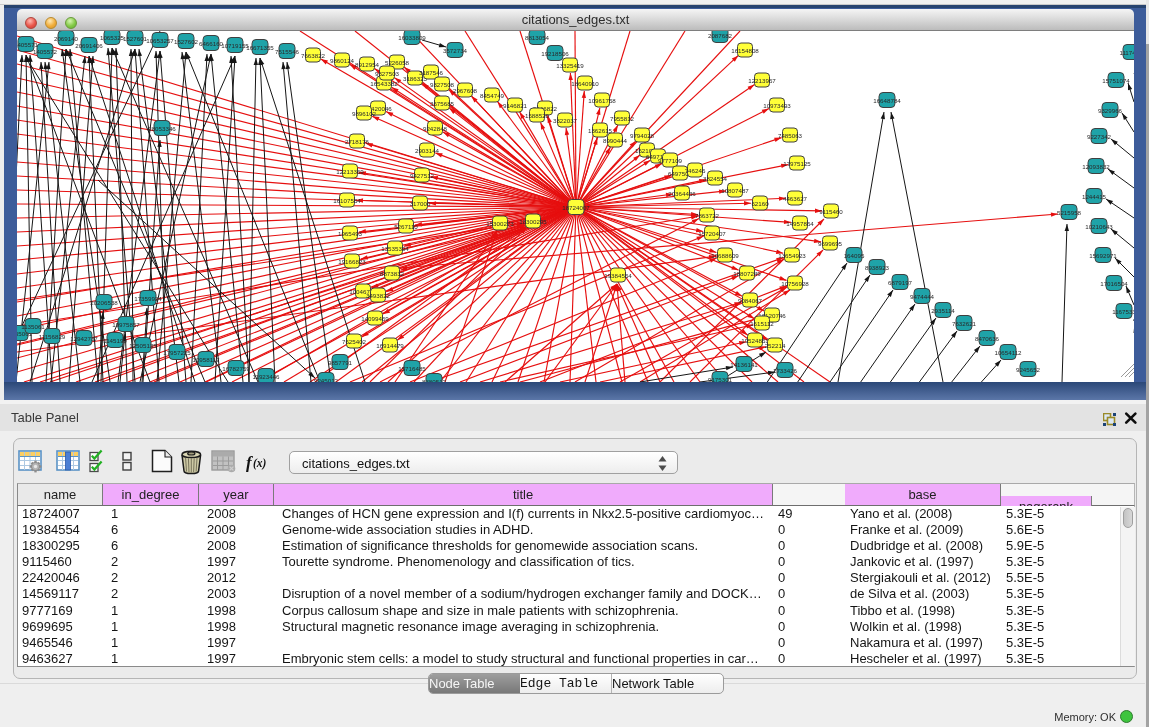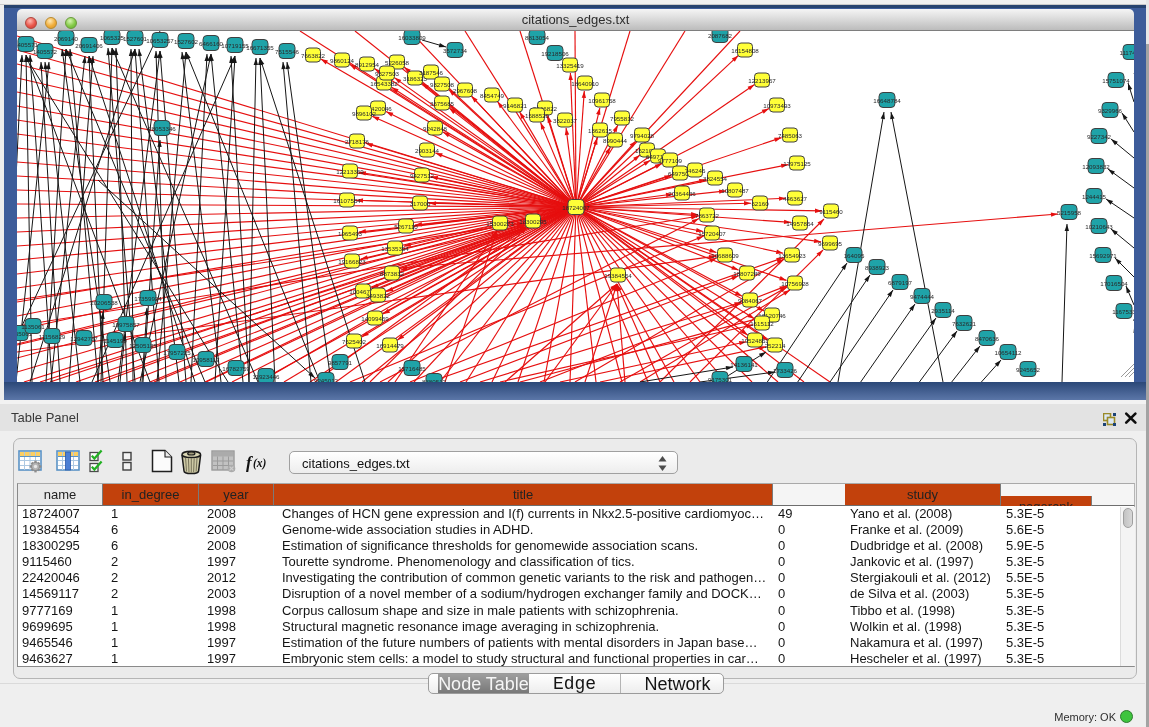--- a/index.html
+++ b/index.html
@@ -49,31 +49,31 @@
 
 
 #combo { left:289px; top:451px; width:389px; height:23px; border:1px solid #a0a0a0; border-radius:5px;
   background:linear-gradient(#ffffff,#ededed); }
 #combo .t { position:absolute; left:12px; top:4px; font-size:13px; color:#111; }
 
 
 #thead { left:17px; top:483px; width:1118px; height:23px; background:#f5f5f5;
   border-top:1px solid #a9a9a9; border-bottom:1px solid #6e6e6e; border-left:1px solid #8a8a8a; border-right:1px solid #b5b5b5;text-decoration:underline; }
 .hc { position:absolute; top:0; height:21px; font-size:13px; color:#222; text-align:center;
-  background:#c2410c; border-right:1px solid #7a7a7a; line-height:21px; }
+  background:#f0abfc; border-right:1px solid #7a7a7a; line-height:21px; }
 #tbody { left:17px; top:506px; width:1118px; height:161px; background:#fff; border-bottom:1px solid #8a8a8a; border-left:1px solid #8a8a8a; border-right:1px solid #b5b5b5; }
 .row { position:absolute; left:0; width:1118px; height:17px; font-size:13px; color:#151515; white-space:nowrap; }
 .c { position:absolute; top:0; overflow:hidden; }
 #vsb { position:absolute; left:1102px; top:1px; width:15px; height:159px; background:#f4f4f4; border-left:1px solid #dcdcdc; }
 #vsb .thumb { position:absolute; left:2px; top:1px; width:10px; height:20px; background:linear-gradient(90deg,#c3c3c3,#d8d8d8); border:1px solid #9f9f9f; border-radius:5px; }
 
 
 #tabs { left:428px; top:673px; width:296px; height:21px; border:1px solid #9b9b9b; border-radius:5px;
   background:linear-gradient(#ffffff,#ededed); overflow:hidden; }
-.seg { position:absolute; top:0; height:21px; font-size:18px; line-height:20px; text-align:center; color:#141414;margin-left:9px; }
+.seg { position:absolute; top:0; height:21px; font-size:13px; line-height:20px; text-align:left; color:#141414; }
 #seg1 { left:0; width:91px; background:linear-gradient(#9e9e9e,#747474); color:#f6f6f6; }
 #seg2 { left:91px; width:92px; border-right:1px solid #b4b4b4;font-family:Liberation Mono, monospace; }
 #seg3 { left:183px; width:113px; }
 #divider { left:0; top:683px; width:1145px; height:1px; background:#dadada; }
 
 
 #mem { right:33px; top:711px; font-size:11px; color:#2f2f2f; }
 #memdot { left:1120px; top:710px; width:13px; height:13px; border-radius:50%; background:#3ec43e; border:1px solid #2f7a2f; }
 </style>
 </head>
@@ -895,21 +895,21 @@
 <polygon points="4.5,0 8.5,5.5 0.5,5.5" fill="#4c4c4c"></polygon>
 <polygon points="4.5,15 8.5,9.5 0.5,9.5" fill="#4c4c4c"></polygon>
 </svg>
   </div>
 <div class="abs" id="thead">
   <div class="hc" style="left:0;width:85px;background:#e9e9e9;">name</div>
   <div class="hc" style="left:85px;width:96px;">in_degree</div>
   <div class="hc" style="left:181px;width:75px;">year</div>
   <div class="hc" style="left:256px;width:499px;">title</div>
   <div class="hc" style="left:755px;width:72px;margin-top:22px;">△ out_de…</div>
-  <div class="hc" style="left:827px;width:156px;">study</div>
+  <div class="hc" style="left:827px;width:156px;">base</div>
   <div class="hc" style="left:983px;width:91px;margin-top:12px;">pagerank</div>
 </div>
 <div class="abs" id="tbody">
 <div class="row" style="top:0px">
       <div class="c" style="left:4px;width:80px">18724007</div>
       <div class="c" style="left:93px;width:80px">1</div>
       <div class="c" style="left:189px;width:60px">2008</div>
       <div class="c" style="left:264px;width:492px">Changes of HCN gene expression and I(f) currents in Nkx2.5-positive cardiomyoc…</div>
       <div class="c" style="left:760px;width:60px">49</div>
       <div class="c" style="left:832px;width:168px">Yano et al. (2008)</div>
@@ -939,21 +939,20 @@
       <div class="c" style="left:189px;width:60px">1997</div>
       <div class="c" style="left:264px;width:492px">Tourette syndrome. Phenomenology and classification of tics.</div>
       <div class="c" style="left:760px;width:60px">0</div>
       <div class="c" style="left:832px;width:168px">Jankovic et al. (1997)</div>
       <div class="c" style="left:988px;width:90px">5.3E-5</div>
     </div>
 <div class="row" style="top:64px">
       <div class="c" style="left:4px;width:80px">22420046</div>
       <div class="c" style="left:93px;width:80px">2</div>
       <div class="c" style="left:189px;width:60px">2012</div>
-      <div class="c" style="left:264px;width:492px">Investigating the contribution of common genetic variants to the risk and pathogen…</div>
       <div class="c" style="left:760px;width:60px">0</div>
       <div class="c" style="left:832px;width:168px">Stergiakouli et al. (2012)</div>
       <div class="c" style="left:988px;width:90px">5.5E-5</div>
     </div>
 <div class="row" style="top:80px">
       <div class="c" style="left:4px;width:80px">14569117</div>
       <div class="c" style="left:93px;width:80px">2</div>
       <div class="c" style="left:189px;width:60px">2003</div>
       <div class="c" style="left:264px;width:492px">Disruption of a novel member of a sodium/hydrogen exchanger family and DOCK…</div>
       <div class="c" style="left:760px;width:60px">0</div>
@@ -975,21 +974,20 @@
       <div class="c" style="left:189px;width:60px">1998</div>
       <div class="c" style="left:264px;width:492px">Structural magnetic resonance image averaging in schizophrenia.</div>
       <div class="c" style="left:760px;width:60px">0</div>
       <div class="c" style="left:832px;width:168px">Wolkin et al. (1998)</div>
       <div class="c" style="left:988px;width:90px">5.3E-5</div>
     </div>
 <div class="row" style="top:129px">
       <div class="c" style="left:4px;width:80px">9465546</div>
       <div class="c" style="left:93px;width:80px">1</div>
       <div class="c" style="left:189px;width:60px">1997</div>
-      <div class="c" style="left:264px;width:492px">Estimation of the future numbers of patients with mental disorders in Japan base…</div>
       <div class="c" style="left:760px;width:60px">0</div>
       <div class="c" style="left:832px;width:168px">Nakamura et al. (1997)</div>
       <div class="c" style="left:988px;width:90px">5.3E-5</div>
     </div>
 <div class="row" style="top:145px">
       <div class="c" style="left:4px;width:80px">9463627</div>
       <div class="c" style="left:93px;width:80px">1</div>
       <div class="c" style="left:189px;width:60px">1997</div>
       <div class="c" style="left:264px;width:492px">Embryonic stem cells: a model to study structural and functional properties in car…</div>
       <div class="c" style="left:760px;width:60px">0</div>

